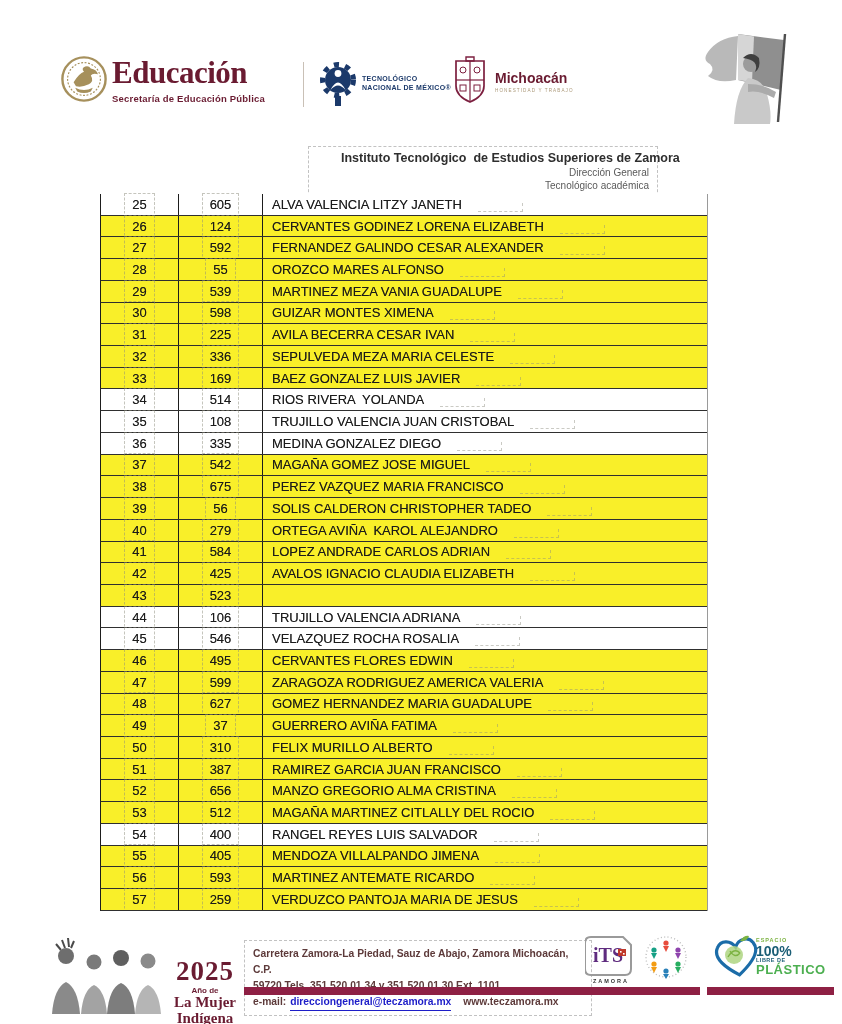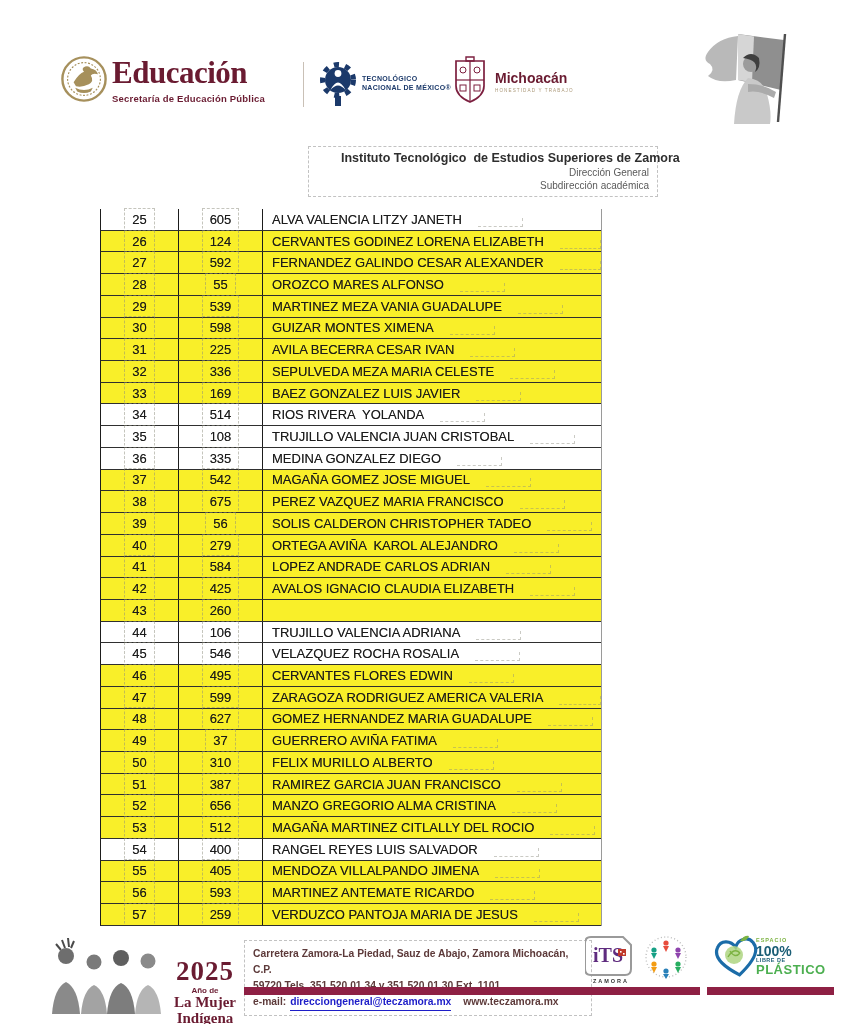--- a/index.html
+++ b/index.html
@@ -19,21 +19,21 @@
   .mich-name { font-size:14px; font-weight:bold; color:var(--guinda,#6A1B31); }
   .mich-motto { font-size:4.6px; color:#ab9878; letter-spacing:1.1px; margin-top:2px; }
   .flagimg { position:absolute; left:688px; top:22px; }
 
   .institute { position:absolute; right:46px; top:146px; width:350px; text-align:right;
                border:1px dashed #c2c2c2; padding:4px 8px 5px 8px; background:rgba(255,255,255,.6); }
   .inst-name { font-size:12.5px; font-weight:bold; color:#2e2e2e; white-space:pre;padding-left:24px; }
   .inst-sub  { font-size:10px; color:#5a5a5a; margin-top:2px; }
 
   
-  .roster { position:absolute; left:100px; top:209px; width:502px; border-right:1.5px solid #9a9a9a; }
+  .roster { position:absolute; left:100px; top:194px; width:608px; border-right:1.5px solid #9a9a9a; }
   .row { display:flex; height:21.73px; border-bottom:1.5px solid #2f2f2f; border-left:1.6px solid #1d1d1d; background:#ffffff; }
   .row.hl { background:var(--highlight,#F9EF29); }
   .cell { display:flex; align-items:center; color:#1b1b1b; font-size:13px;
           text-shadow:0 0 .4px rgba(0,0,0,.55); }
   .c-num  { width:78px; justify-content:center; border-right:1.6px solid #1d1d1d; }
   .c-id   { width:84px; justify-content:center; border-right:1.6px solid #1d1d1d; }
   .c-name { flex:1; padding-left:9px; white-space:pre; overflow:hidden; }
   .c-num span, .c-id span { position:relative; }
   .c-num span::after, .c-id span::after {
       content:""; position:absolute; left:-8px; right:-8px; top:-4px; bottom:-2px;
@@ -125,21 +125,21 @@
       <line x1="97" y1="12" x2="90" y2="100" stroke="#4f4f4f" stroke-width="2.4"></line>
       <circle cx="63" cy="42" r="8" fill="#9c9c9c"></circle>
       <path d="M55 36 q8 -8 16 0 q2 10 -4 14 q5 -12 -12 -14 z" fill="#3f3f3f"></path>
       <path d="M46 102 q2 -34 14 -46 q16 2 19 16 q5 18 3 30 z" fill="#c9c9c9"></path>
       <path d="M60 62 q16 0 28 8 l-2 6 q-14 -8 -26 -6 z" fill="#ababab"></path>
     </svg>
 
     <div class="institute">
       <div class="inst-name">Instituto Tecnológico  de Estudios Superiores de Zamora</div>
       <div class="inst-sub">Dirección General</div>
-      <div class="inst-sub">Subdirección académica</div>
+      <div class="inst-sub">Tecnológico académica</div>
     </div>
   </div>
 
   <div class="roster">
     <div>
         <div class="row">
       <div class="cell c-num">
             <span>25</span>
           </div>
       <div class="cell c-id">
@@ -298,21 +298,21 @@
       <div class="cell c-id">
             <span>425</span>
           </div>
       <div class="cell c-name"><span>AVALOS IGNACIO CLAUDIA ELIZABETH</span></div>
     </div>
         <div class="row hl">
       <div class="cell c-num">
             <span>43</span>
           </div>
       <div class="cell c-id">
-            <span>260</span>
+            <span>523</span>
           </div>
     </div>
         <div class="row">
       <div class="cell c-num">
             <span>44</span>
           </div>
       <div class="cell c-id">
             <span>106</span>
           </div>
       <div class="cell c-name"><span>TRUJILLO VALENCIA ADRIANA</span></div>

